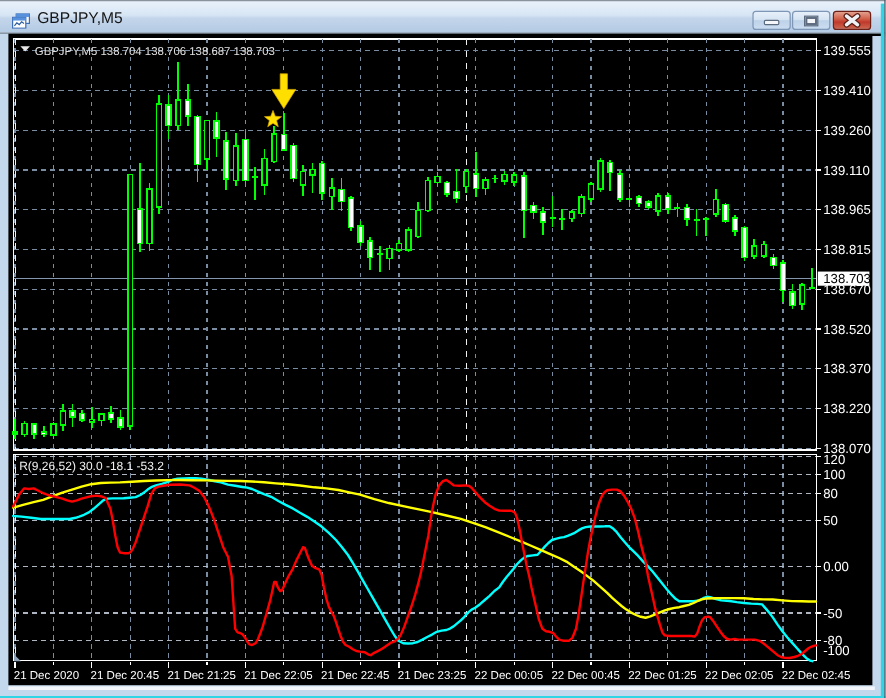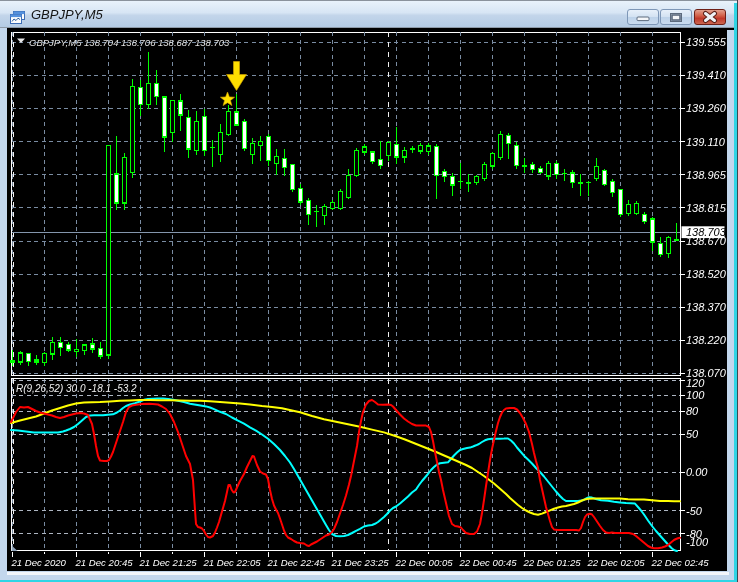--- a/index.html
+++ b/index.html
@@ -1,15 +1,15 @@
 <!DOCTYPE html>
 <html><head><meta charset="utf-8"><style>
   html,body{margin:0;padding:0;width:738px;height:582px;background:#c3d7ed;overflow:hidden;}
   *{box-sizing:border-box;}
-  #win{position:relative;width:738px;height:582px;font-family:"Liberation Sans",sans-serif;font-style:italic;}
+  #win{position:relative;width:738px;height:582px;font-family:"Liberation Sans",sans-serif;}
   #titlebar{position:absolute;left:0;top:0;width:738px;height:28px;
      background:linear-gradient(to bottom,#e9f2fb 0%,#d7e5f4 45%,#c3d5ea 55%,#b4cbe4 100%);
      border-top:1px solid #8a929c;border-bottom:1px solid #8e9aa8;}
   #ticon{position:absolute;left:10px;top:10px;width:16px;height:13px;}
   #ttext{position:absolute;left:31px;top:6px;font-size:13px;color:#151515;}
   .wbtn{position:absolute;top:8px;width:32px;height:16px;border-radius:3px;}
   #bmin{left:627px;background:linear-gradient(to bottom,#e7f0fa 0%,#d3e2f2 49%,#bdd2e9 51%,#cadcf0 100%);border:1px solid #7e97b7;}
   #bmax{left:660px;background:linear-gradient(to bottom,#e7f0fa 0%,#d3e2f2 49%,#bdd2e9 51%,#cadcf0 100%);border:1px solid #7e97b7;}
   #bclose{left:694px;background:linear-gradient(to bottom,#e2a08e 0%,#d2614a 40%,#c0392b 60%,#cc6650 100%);border:1px solid #6e1f16;}
   #client{position:absolute;left:0px;top:28px;width:736px;height:543px;background:#000;}

